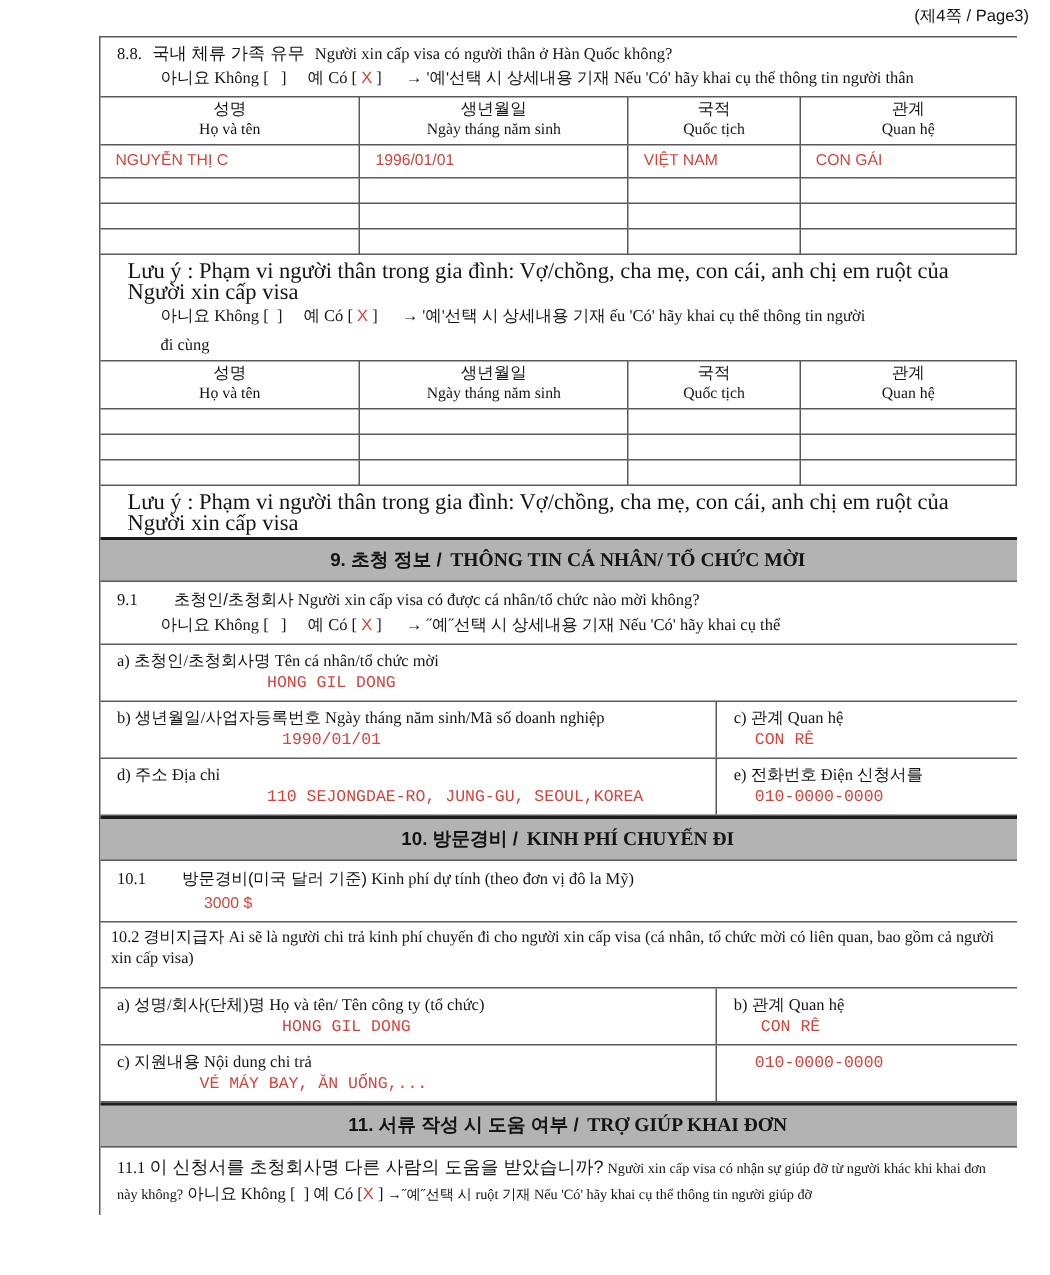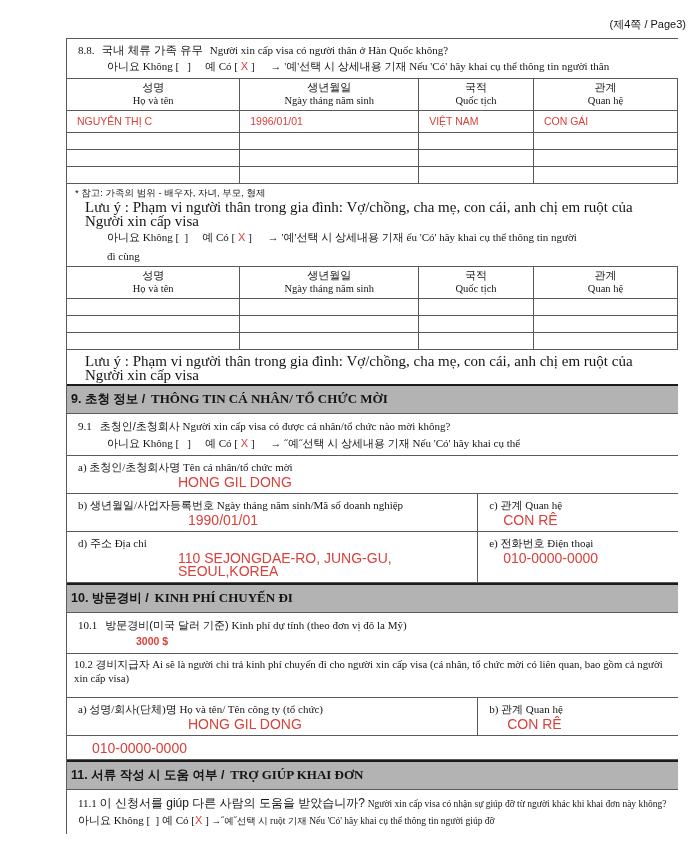--- a/index.html
+++ b/index.html
@@ -10,21 +10,21 @@
   }
   *{margin:0;padding:0;box-sizing:border-box}
   html,body{background:#fff}
   body{
     width:700px;height:850px;overflow:hidden;color:var(--ink);
     font-family:"Liberation Serif","DejaVu Serif",serif;font-size:11px;
   }
   .ko{font-family:"Liberation Sans","DejaVu Sans",sans-serif}
   .sans{font-family:"Liberation Sans","DejaVu Sans",sans-serif}
   .red{color:var(--red)}
-  .page-label{text-align:right;padding:17px 14px 6px 0;font-size:11px}
+  .page-label{text-align:right;padding:3px 14px 6px 0;font-size:11px}
   .form{
     margin-left:66px;width:612px;
     border-left:1px solid var(--line);
     border-top:1px solid var(--line);
   }
   .sec-intro{padding:4px 6px 1px 11px;line-height:15px}
   .sec-intro .num{margin-right:7px}
   .sec-intro .t-ko{font-size:11.5px;margin-right:4px}
   .choice{padding:0 6px 4px 40px;line-height:15px}
   .choice .part{margin-right:14px}
@@ -40,39 +40,39 @@
     font-family:"Liberation Sans","DejaVu Sans",sans-serif;
     color:var(--red);font-size:10.5px;padding:4px 4px 5px 10px;height:22px;
   }
   tr.empty td{height:17px}
   .note{padding:3px 6px 2px 8px;line-height:12px}
   .note .l1{font-size:9.5px;line-height:12px}
   .note .l2{font-size:15px;padding-left:10px;line-height:14px;padding-top:1px}
   .banner{
     background:var(--banner);
     border-top:2px solid #1c1c1c;border-bottom:1px solid var(--line);
-    padding:5px 6px 5px 4px;font-weight:bold;
+    padding:5px 6px 5px 18px;font-weight:bold;text-align:center;
   }
   .banner .b-ko{font-size:12.5px;margin-right:3px}
   .banner .b-vi{font-size:13px}
   .fieldgrid{border-top:1px solid var(--line)}
   .frow{display:flex;border-bottom:1px solid var(--line)}
   .fcell{padding:4px 8px 4px 11px;line-height:14px}
   .fcell.full{width:100%}
   .fcell.wide{flex:0 0 67.3%;border-right:1px solid var(--line)}
   .fcell.narrow{flex:1}
   .fvalue{
-    font-family:Liberation Sans, sans-serif;
-    color:var(--red);font-size:14px;line-height:13px;padding-top:2px;
+    font-family:Liberation Mono, monospace;
+    color:var(--red);font-size:11px;line-height:13px;padding-top:2px;
   }
   .q-block{padding:5px 6px 2px 11px;line-height:15px}
-  .q-block .num{margin-right:8px}
+  .q-block .num{margin-right:24px}
   .qvalue{
     font-family:"Liberation Sans","DejaVu Sans",sans-serif;
-    color:var(--red);font-size:10.5px;padding:1px 0 4px 58px;font-weight:bold;
+    color:var(--red);font-size:10.5px;padding:1px 0 4px 58px;
   }
   .q2-block{padding:3px 8px 6px 7px;line-height:14px;font-size:10.8px}
   .gap{height:6px}
   .q11{padding:5px 10px 5px 11px;line-height:16px}
   .q11 .q-ko{font-size:12px}
   .q11 .q-vi{font-size:9.5px}
   .q11 .small-hint{font-size:9.5px}
   
   .ind-a9{padding-left:100px}
   .ind-b9{padding-left:110px}
@@ -144,21 +144,20 @@
         </tr>
     <tr class="empty">
           <td></td>
           <td></td>
           <td></td>
           <td></td>
         </tr>
   </tbody>
     </table>
   <div class="note">
-    <div class="l1 ko">* 참고: 가족의 범위 - 배우자, 자녀, 부모, 형제</div>
     <div class="l2">Lưu ý : Phạm vi người thân trong gia đình: Vợ/chồng, cha mẹ, con cái, anh chị em ruột của Người xin cấp visa</div>
   </div>
 
   <div class="choice">
     <span class="part">아니요 Không [&nbsp;&nbsp;]</span><span class="part"><span>예 Có [&nbsp;</span><span class="red sans">X</span><span>&nbsp;]</span></span><span class="hint">→  '예'선택 시 상세내용 기재 ếu 'Có' hãy khai cụ thể thông tin người</span>
   </div>
   <div class="cont-line">đi cùng</div>
   <table>
     <colgroup>
         <col style="width:28.3%">
@@ -236,21 +235,21 @@
         <div>c) 관계 Quan hệ</div>
         <div class="fvalue ind-c9">CON RÊ</div>
       </div>
     </div>
     <div class="frow">
       <div class="fcell wide">
         <div>d) 주소 Địa chỉ</div>
         <div class="fvalue ind-d9">110 SEJONGDAE-RO, JUNG-GU, SEOUL,KOREA</div>
       </div>
       <div class="fcell narrow">
-        <div>e) 전화번호 Điện thoại</div>
+        <div>e) 전화번호 Điện 신청서를</div>
         <div class="fvalue ind-e9">010-0000-0000</div>
       </div>
     </div>
   </div>
 
   <div class="banner">
     <span class="b-ko ko">10. 방문경비 /</span>
     <span class="b-vi">KINH PHÍ CHUYẾN ĐI</span>
   </div>
   <div class="q-block" style="border-bottom:1px solid var(--line);padding-bottom:0">
@@ -271,32 +270,36 @@
       <div class="fcell wide">
         <div>a) 성명/회사(단체)명 Họ và tên/ Tên công ty (tổ chức)</div>
         <div class="fvalue ind-a10">HONG GIL DONG</div>
       </div>
       <div class="fcell narrow">
         <div>b) 관계 Quan hệ</div>
         <div class="fvalue ind-b10">CON RÊ</div>
       </div>
     </div>
     <div class="frow">
+      <div class="fcell wide">
+        <div>c) 지원내용 Nội dung chi trả</div>
+        <div class="fvalue ind-c10">VÉ MÁY BAY, ĂN UỐNG,...</div>
+      </div>
       <div class="fcell narrow">
         <div class="fvalue ind-d10">010-0000-0000</div>
       </div>
     </div>
   </div>
 
   <div class="banner">
     <span class="b-ko ko">11. 서류 작성 시 도움 여부 /</span>
     <span class="b-vi">TRỢ GIÚP KHAI ĐƠN</span>
   </div>
   <div class="q11">
     <span class="num">11.1</span>
-    <span class="ko q-ko">이 신청서를 giúp 다른 사람의 도움을 받았습니까?</span>
+    <span class="ko q-ko">이 신청서를 초청회사명 다른 사람의 도움을 받았습니까?</span>
     <span class="q-vi">Người xin cấp visa có nhận sự giúp đỡ từ người khác khi khai đơn này không?</span>
     <span>아니요 Không [&nbsp;&nbsp;]</span>
     <span><span>예 Có [</span><span class="red sans">X</span><span>&nbsp;]</span></span>
     <span class="small-hint">→˝예˝선택 시 ruột 기재 Nếu 'Có' hãy khai cụ thể thông tin người giúp đỡ</span>
   </div>
 
 </div>
 
 </body></html>

